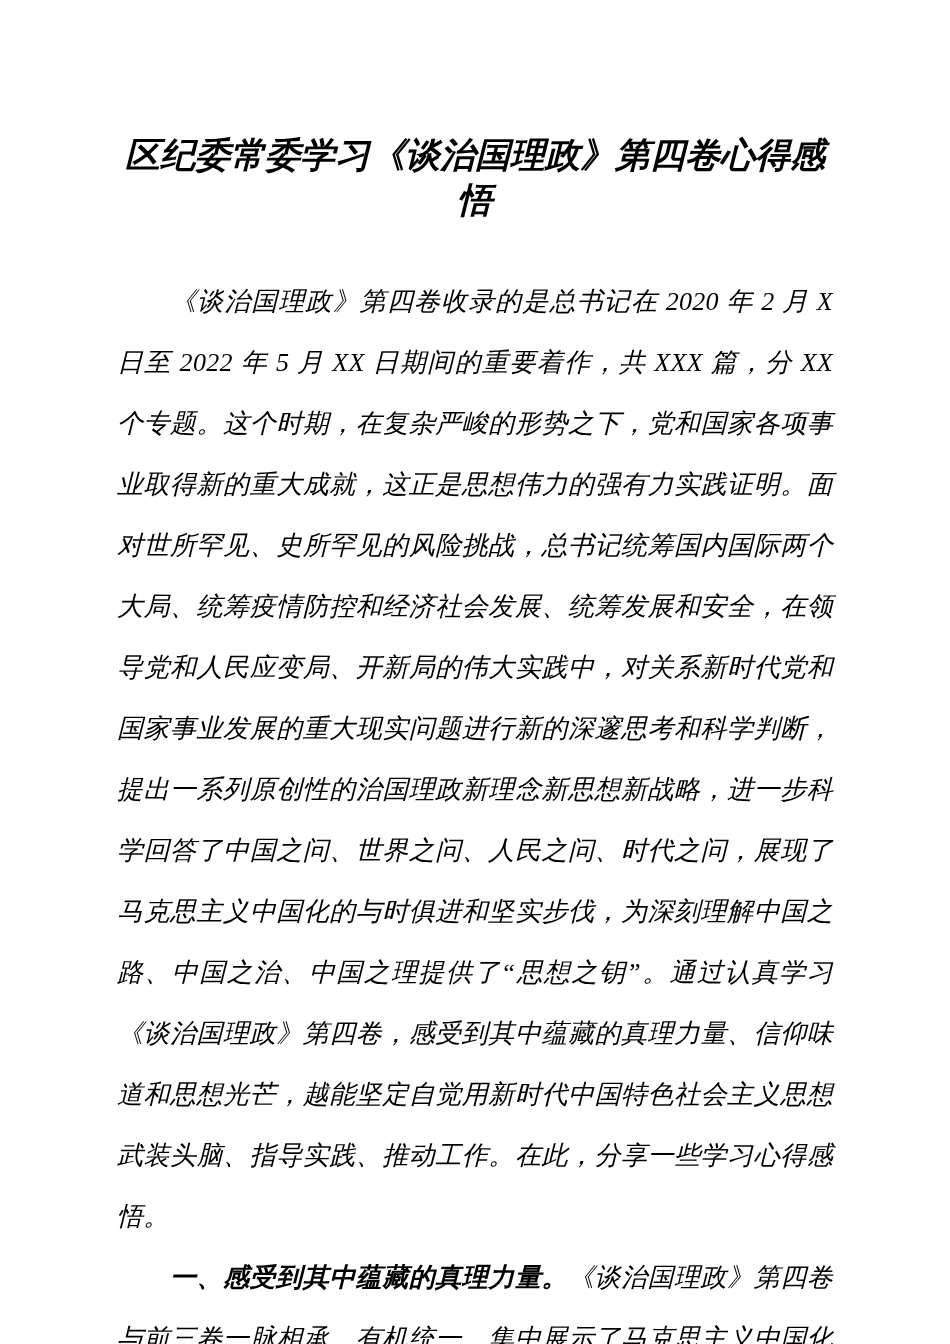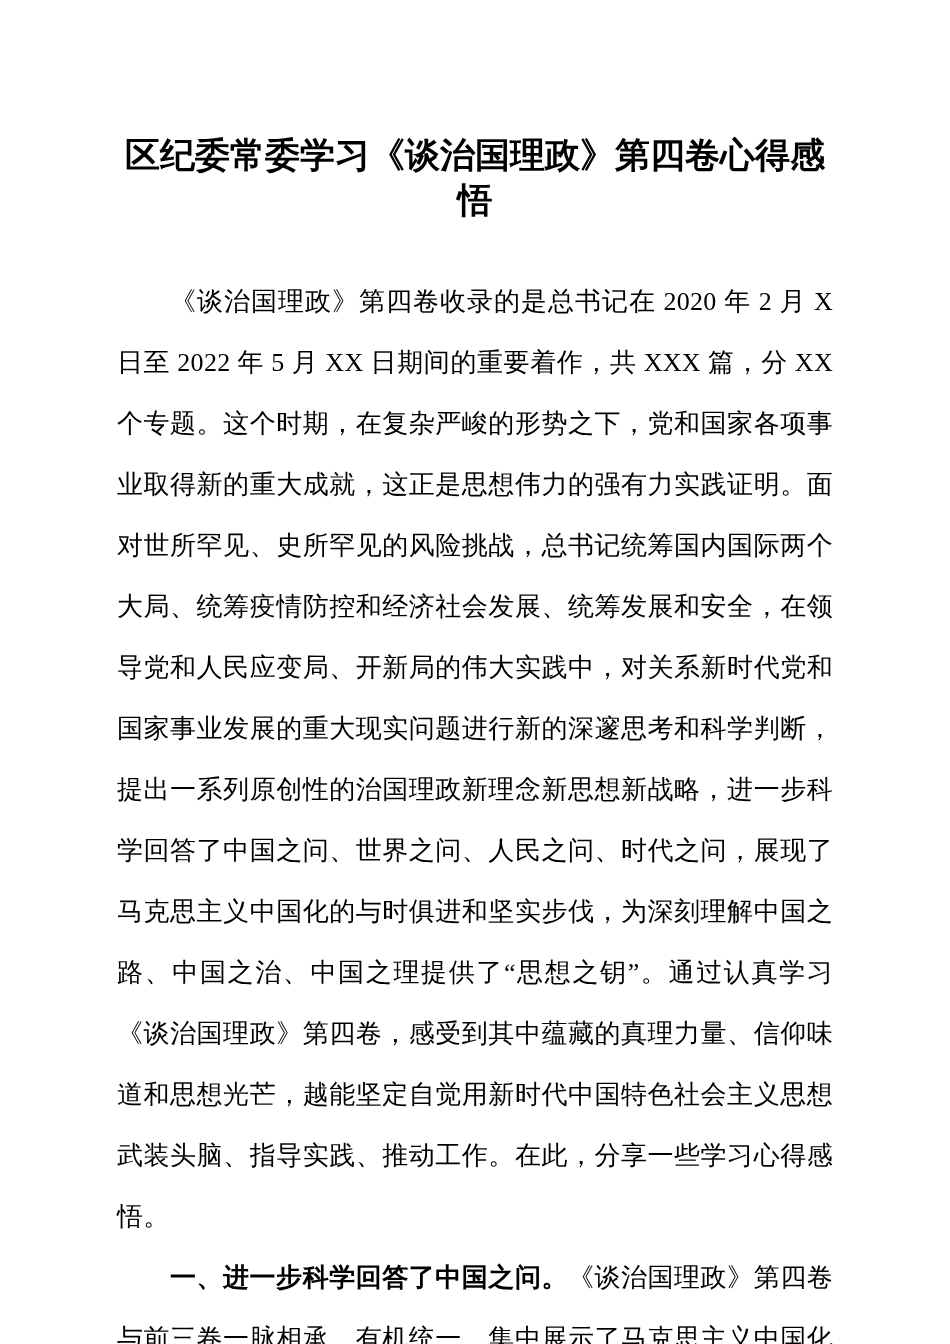--- a/index.html
+++ b/index.html
@@ -6,20 +6,21 @@
   html, body { margin: 0; padding: 0; background: #ffffff; }
   .page {
     position: relative;
     width: 950px;
     height: 1344px;
     margin: 0 auto;
     background: #ffffff;
     color: #000000;
     overflow: hidden;
     font-family: "Liberation Serif", "DejaVu Serif", serif;
+    font-style: italic;
   }
   .doc-title {
     margin: 0 117px;
     padding-top: 133px;
     font-size: 35px;
     line-height: 45px;
     font-weight: bold;
     text-align: center;
     letter-spacing: 0;
   }
@@ -43,15 +44,15 @@
 </style>
 </head>
 <body>
 
 <div class="page">
   <h1 class="doc-title">区纪委常委学习《谈治国理政》第四卷心得感悟</h1>
 
   <div class="doc-body">
     <p><span>《谈治国理政》第四卷收录的是总书记在 2020 年 2 月 X 日至 2022 年 5 月 XX 日期间的重要着作，共 XXX 篇，分 XX 个专题。这个时期，在复杂严峻的形势之下，党和国家各项事业取得新的重大成就，这正是思想伟力的强有力实践证明。面对世所罕见、史所罕见的风险挑战，总书记统筹国内国际两个大局、统筹疫情防控和经济社会发展、统筹发展和安全，在领导党和人民应变局、开新局的伟大实践中，对关系新时代党和国家事业发展的重大现实问题进行新的深邃思考和科学判断，提出一系列原创性的治国理政新理念新思想新战略，进一步科学回答了中国之问、世界之问、人民之问、时代之问，展现了马克思主义中国化的与时俱进和坚实步伐，为深刻理解中国之路、中国之治、中国之理提供了“思想之钥”。通过认真学习《谈治国理政》第四卷，感受到其中蕴藏的真理力量、信仰味道和思想光芒，越能坚定自觉用新时代中国特色社会主义思想武装头脑、指导实践、推动工作。在此，分享一些学习心得感悟。</span></p>
 
-    <p><strong class="para-lead">一、进一步科学回答了中国之问。</strong><span>《谈治国理政》第四卷与前三卷一脉相承、有机统一，集中展示了马克思主义中国化的最新成果，体现了我们党对管党治党规律认识的不断深化。我们要带头学好、用好，坚持把对党绝对忠诚放在第一位，自觉做到讲政治、顾大局、懂规矩、守纪律。在日常工作中，带</span></p>
+    <p><strong class="para-lead">一、感受到其中蕴藏的真理力量。</strong><span>《谈治国理政》第四卷与前三卷一脉相承、有机统一，集中展示了马克思主义中国化的最新成果，体现了我们党对管党治党规律认识的不断深化。我们要带头学好、用好，坚持把对党绝对忠诚放在第一位，自觉做到讲政治、顾大局、懂规矩、守纪律。在日常工作中，带</span></p>
   </div>
 </div>
 
 </body></html>

